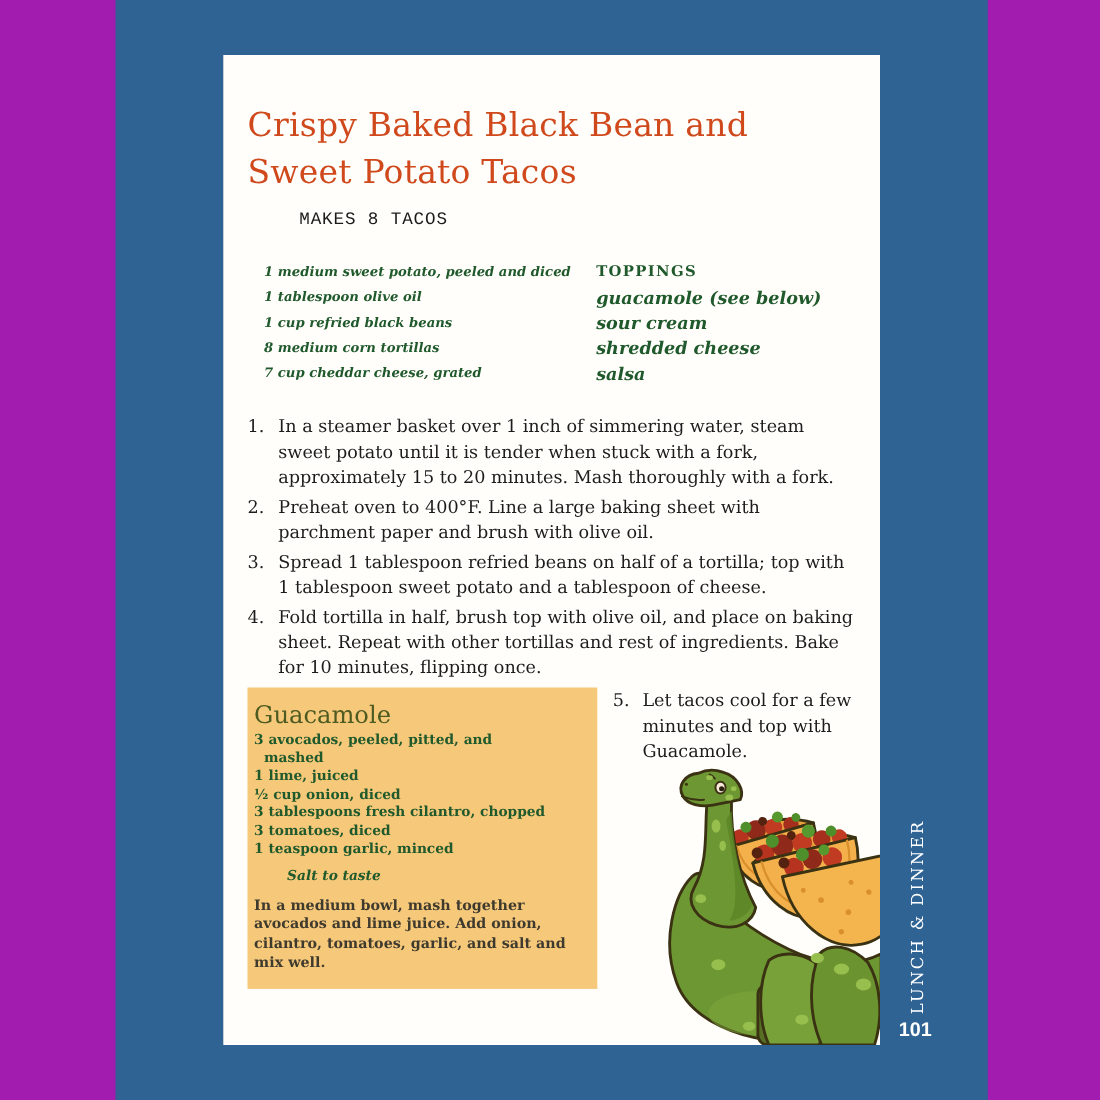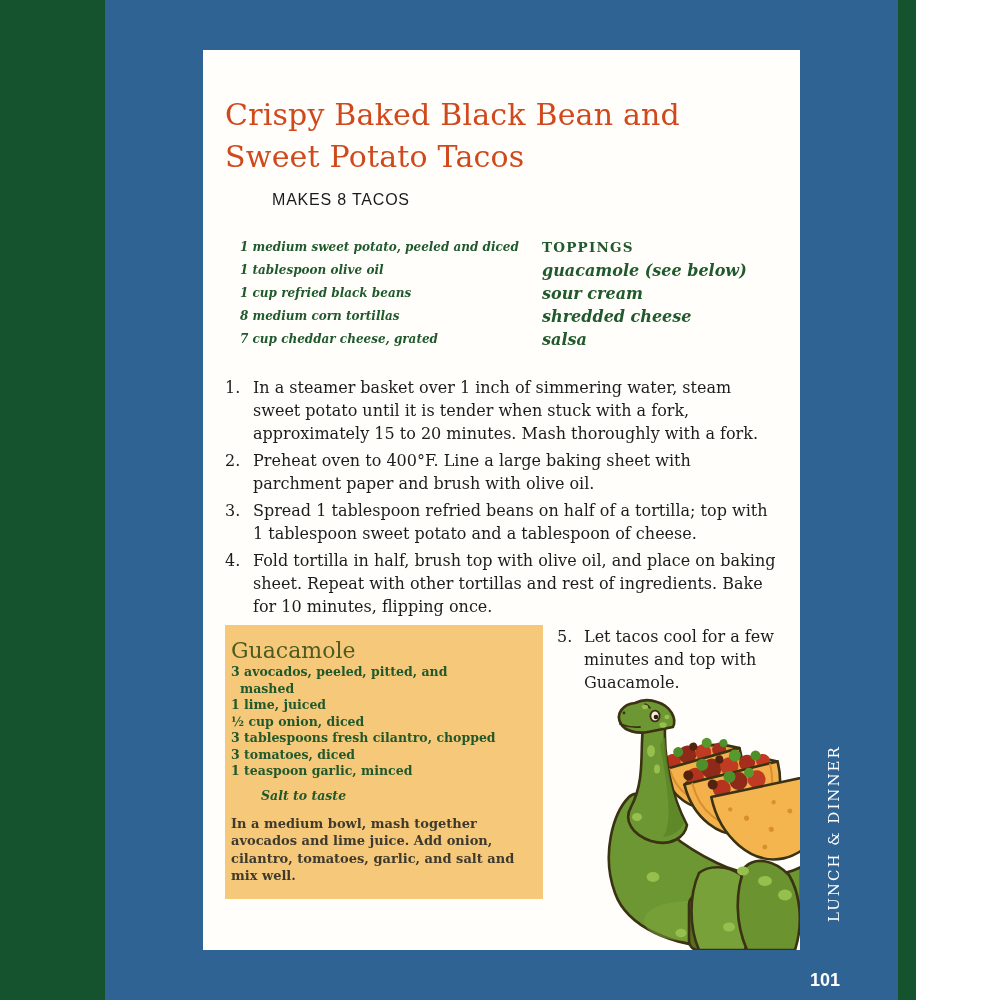--- a/index.html
+++ b/index.html
@@ -1,23 +1,23 @@
 <!DOCTYPE html>
 <html><head>
 <meta charset="utf-8">
 <style>
   html,body{margin:0;padding:0;}
   body{width:1000px;height:1000px;background:#ffffff;font-family:"DejaVu Serif",serif;}
-  .canvas{position:relative;width:916px;height:1000px;background:#14532d;overflow:hidden;}
+  .canvas{position:relative;width:1000px;height:1000px;background:#a21caf;overflow:hidden;}
   .blue-frame{position:absolute;left:105px;top:0;width:793px;height:1000px;background:#2f6394;}
   .page{position:absolute;left:98px;top:50px;width:597px;height:900px;background:#fffefa;overflow:hidden;}
   .page-inner{padding:44px 10px 0 22px;}
 
   .title{margin:0;max-width:470px;font-size:30px;line-height:42px;font-weight:normal;color:#d0491c;letter-spacing:0.2px;}
-  .yield{margin:13px 0 0 47px;font-family:Liberation Sans, sans-serif;font-size:16px;letter-spacing:0.8px;color:#1b1b1b;}
+  .yield{margin:13px 0 0 47px;font-family:Liberation Mono, monospace;font-size:16px;letter-spacing:0.8px;color:#1b1b1b;}
 
   .ing-row{display:flex;margin:27px 0 0 15px;}
   ul.plain{list-style:none;margin:0;padding:0;}
   .ing-col{width:302px;flex:none;}
   .ing-col li,.top-col li{font-size:12px;line-height:23px;font-style:italic;font-weight:bold;color:#20592c;white-space:nowrap;}
   .ing-col li.wrap{white-space:normal;max-width:292px;padding-left:22px;text-indent:-22px;}
   .top-col{margin-left:0;}
   .toppings-label{font-size:13.5px;line-height:23px;font-weight:bold;letter-spacing:1.2px;color:#20592c;}
   .top-col li{font-size:16px;}
 
@@ -37,22 +37,22 @@
 
   .step5{display:flex;margin-left:14px;}
   .step5 .num{flex:none;width:27px;font-size:16px;line-height:23px;color:#1c1c1c;}
   .step5 .txt{font-size:16px;line-height:23px;color:#1c1c1c;max-width:215px;}
 
   .dino{position:absolute;right:-2px;bottom:0;width:210px;height:255px;}
 
   .spine-label{position:absolute;left:812px;top:741px;width:44px;height:186px;
     writing-mode:vertical-rl;transform:rotate(180deg);color:#ffffff;
     font-family:"DejaVu Serif",serif;font-size:15px;letter-spacing:2px;line-height:44px;text-align:center;}
-  .page-number{position:absolute;left:810px;top:926px;width:44px;color:#ffffff;
-    font-family:"Liberation Sans",sans-serif;font-weight:bold;font-size:18px;margin-top:44px;}
+  .page-number{position:absolute;left:810px;top:926px;width:44px;text-align:center;color:#ffffff;
+    font-family:"Liberation Sans",sans-serif;font-weight:bold;font-size:18px;}
 </style>
 </head>
 <body>
 
 <div class="canvas">
   <div class="blue-frame">
     <div class="page">
       <div class="page-inner">
 
         <h1 class="title">Crispy Baked Black Bean and Sweet Potato Tacos</h1>

